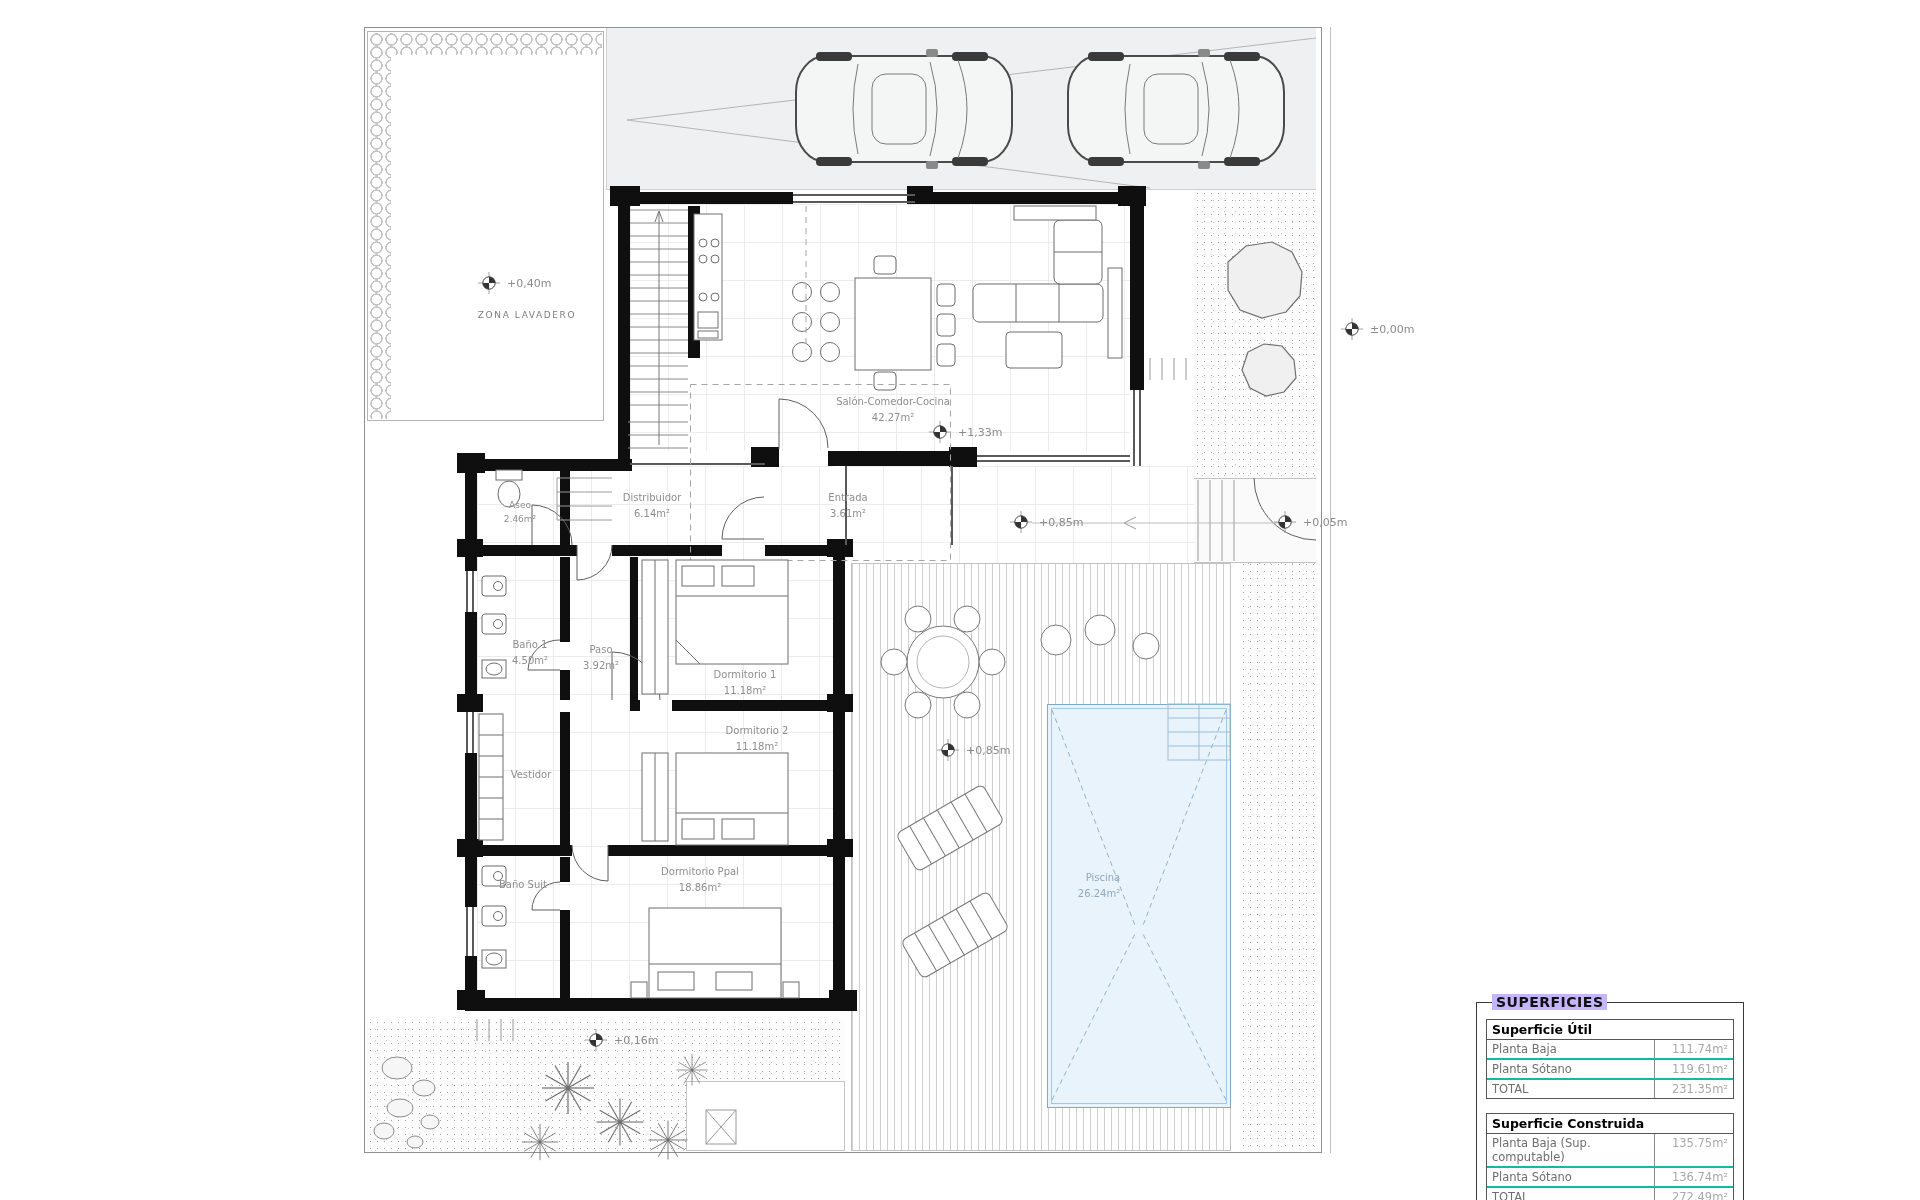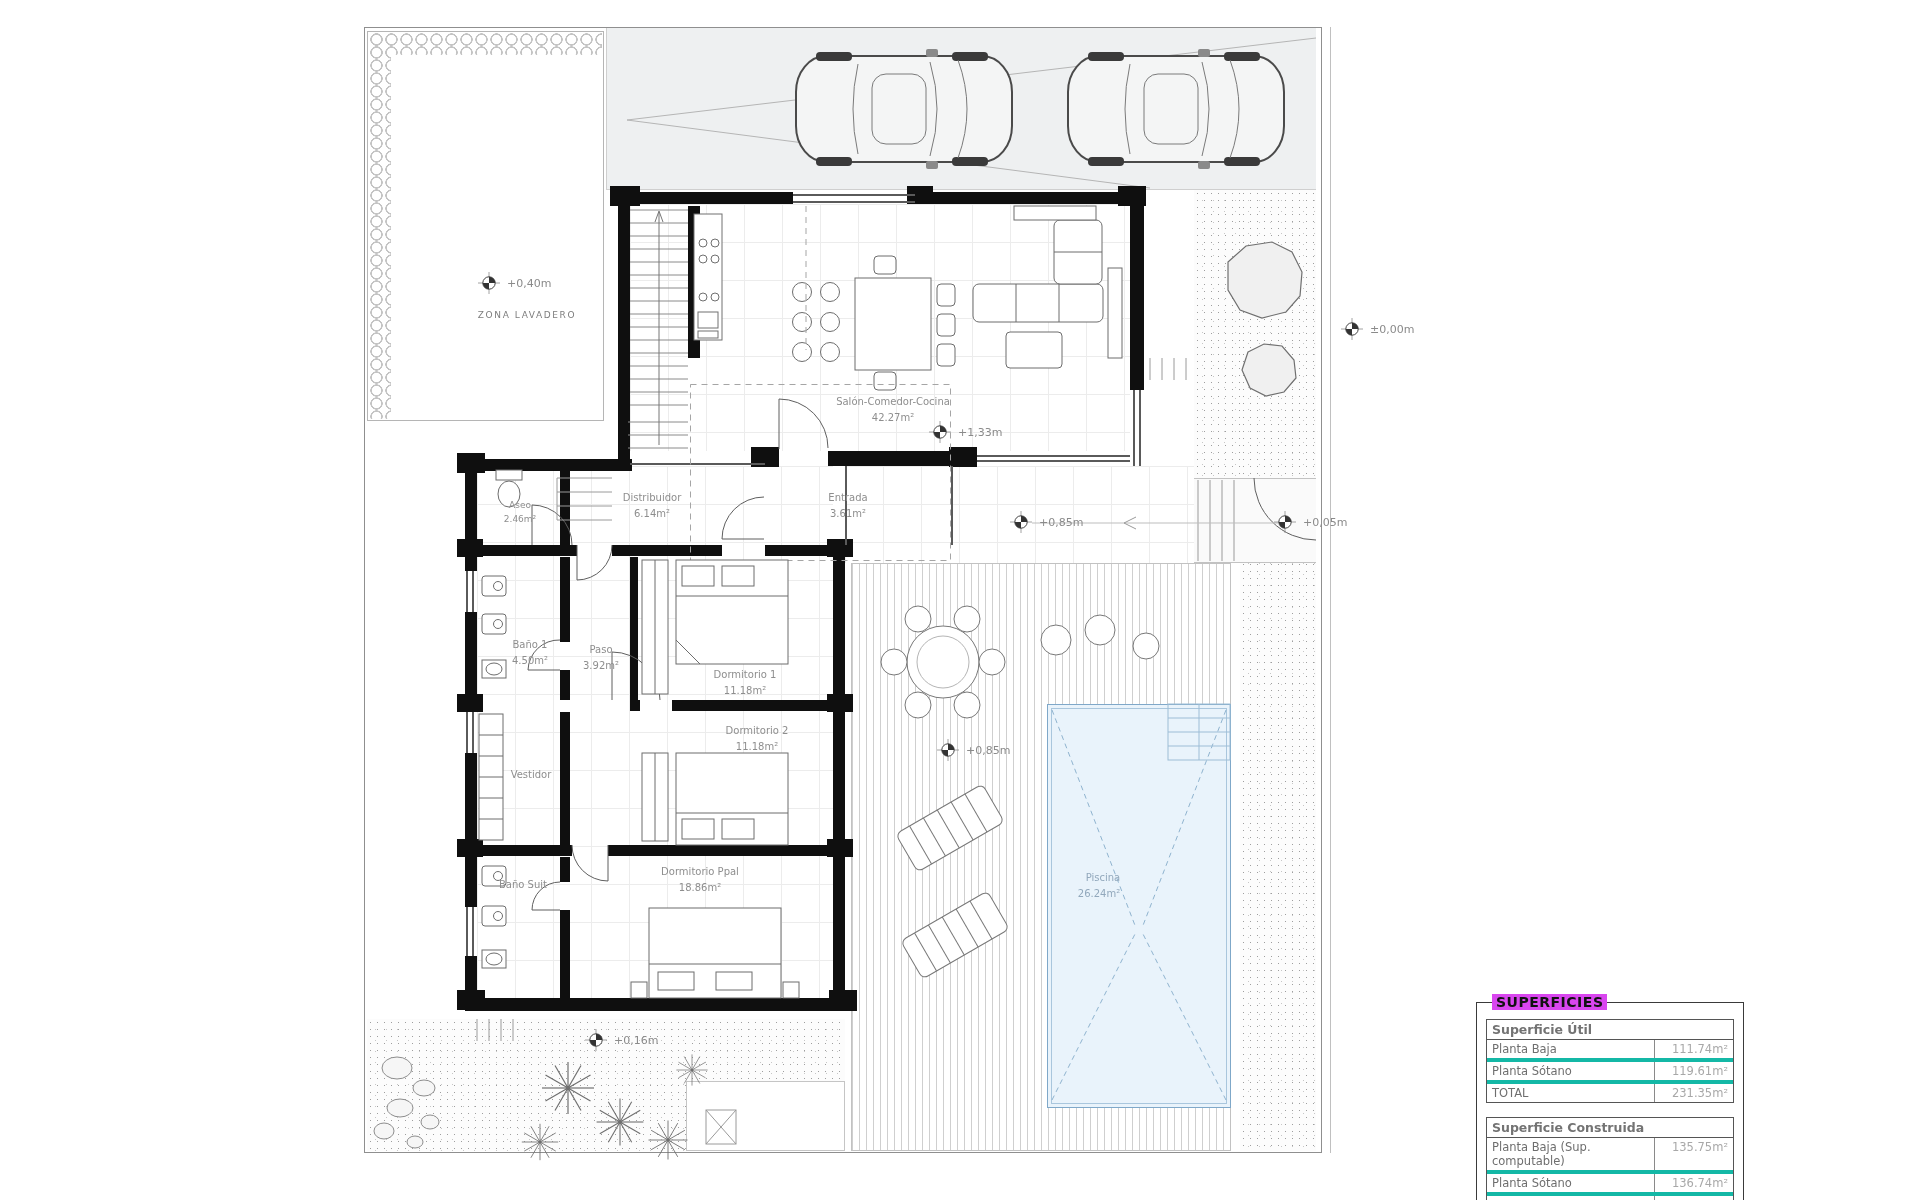--- a/index.html
+++ b/index.html
@@ -33,22 +33,22 @@
   .rlabel.caps{font-size:9px;letter-spacing:1.6px;color:#7d7d7d;}
   .lvl{position:absolute;display:flex;align-items:center;gap:7px;font-size:11px;color:#8a8a8a;transform:translate(0,-50%);white-space:nowrap;}
   .surf{position:absolute;left:1476px;top:994px;width:268px;color:#111;}
   .surf-box{position:relative;border:1.4px solid #3a3a3a;padding:16px 9px 9px 9px;margin-top:8px;}
   .surf-title{position:absolute;top:-9px;left:0;right:4px;display:flex;align-items:center;gap:5px;font-weight:bold;font-size:14px;letter-spacing:.5px;}
   .surf-title .tk{height:1px;background:#3a3a3a;}
   .surf-title .tk.a{width:10px;}
   .surf-title .tk.b{flex:1;}
   .stable{border:1px solid #555;background:#fff;}
   .stable.second{margin-top:14px;}
-  .shead{font-weight:bold;font-size:12.5px;color:#737373;padding:2px 5px;border-bottom:1px solid #555;}
-  .srow{display:flex;border-bottom:4px solid #14b8a6;font-size:11.5px;color:#6e6e6e;}
+  .shead{font-weight:bold;font-size:12.5px;color:#000000;padding:2px 5px;border-bottom:1px solid #555;}
+  .srow{display:flex;border-bottom:2px solid #14b8a6;font-size:11.5px;color:#6e6e6e;}
   .srow:last-child{border-bottom:none;}
   .srow span{flex:1;padding:2px 5px;border-right:1px solid #8a8a8a;}
   .srow em{width:78px;font-style:normal;text-align:right;padding:2px 5px;color:#a8a8a8;}
 </style>
 </head>
 <body>
 
 <div class="plan">
 
   <div class="abs plot-border"></div>
@@ -514,21 +514,21 @@
         <path d="M11,11 L11,4.8 A6.2,6.2 0 0 1 17.2,11 Z" fill="#333"></path>
         <path d="M11,11 L11,17.2 A6.2,6.2 0 0 1 4.8,11 Z" fill="#333"></path>
       </svg>
     <span>+0,16m</span>
     </div>
 
   <div class="surf">
     <div class="surf-box">
       <div class="surf-title">
         <span class="tk a"></span>
-        <span style="background:#d946ef;padding:0 4px;">SUPERFICIES</span>
+        <span style="background:#c4b5fd;padding:0 4px;">SUPERFICIES</span>
         <span class="tk b"></span>
       </div>
       <div class="stable">
         <div class="shead">Superficie Útil</div>
         <div class="srow">
             <span>Planta Baja</span>
             <em>111.74m²</em>
           </div>
         <div class="srow">
             <span>Planta Sótano</span>

